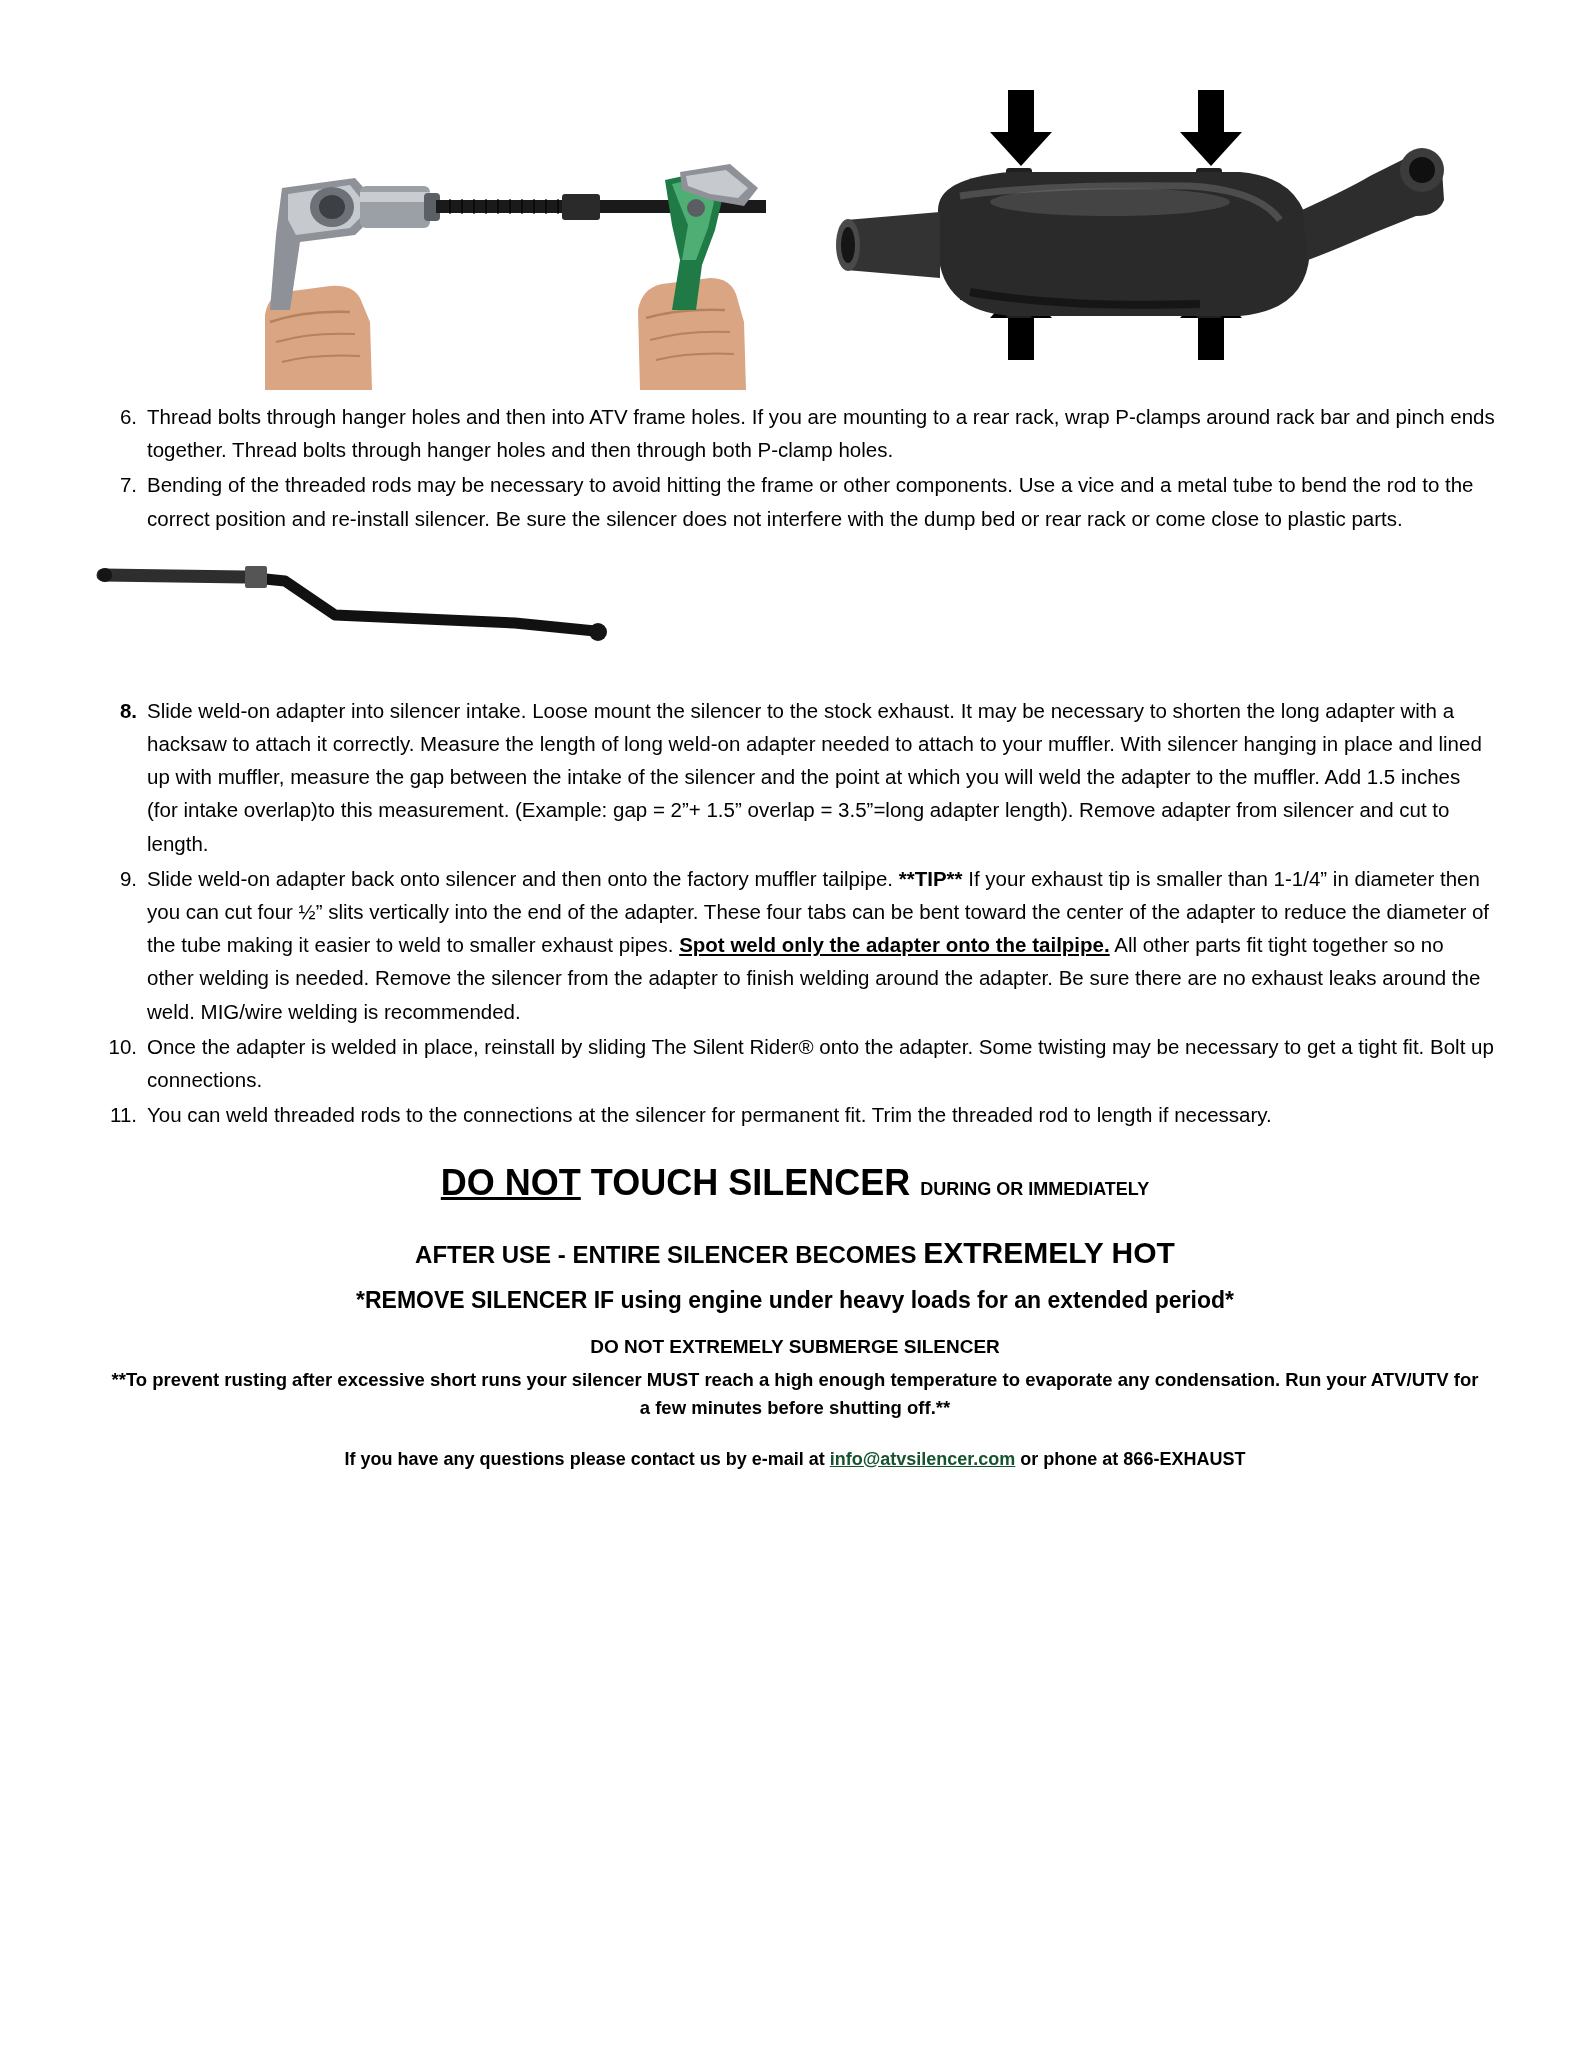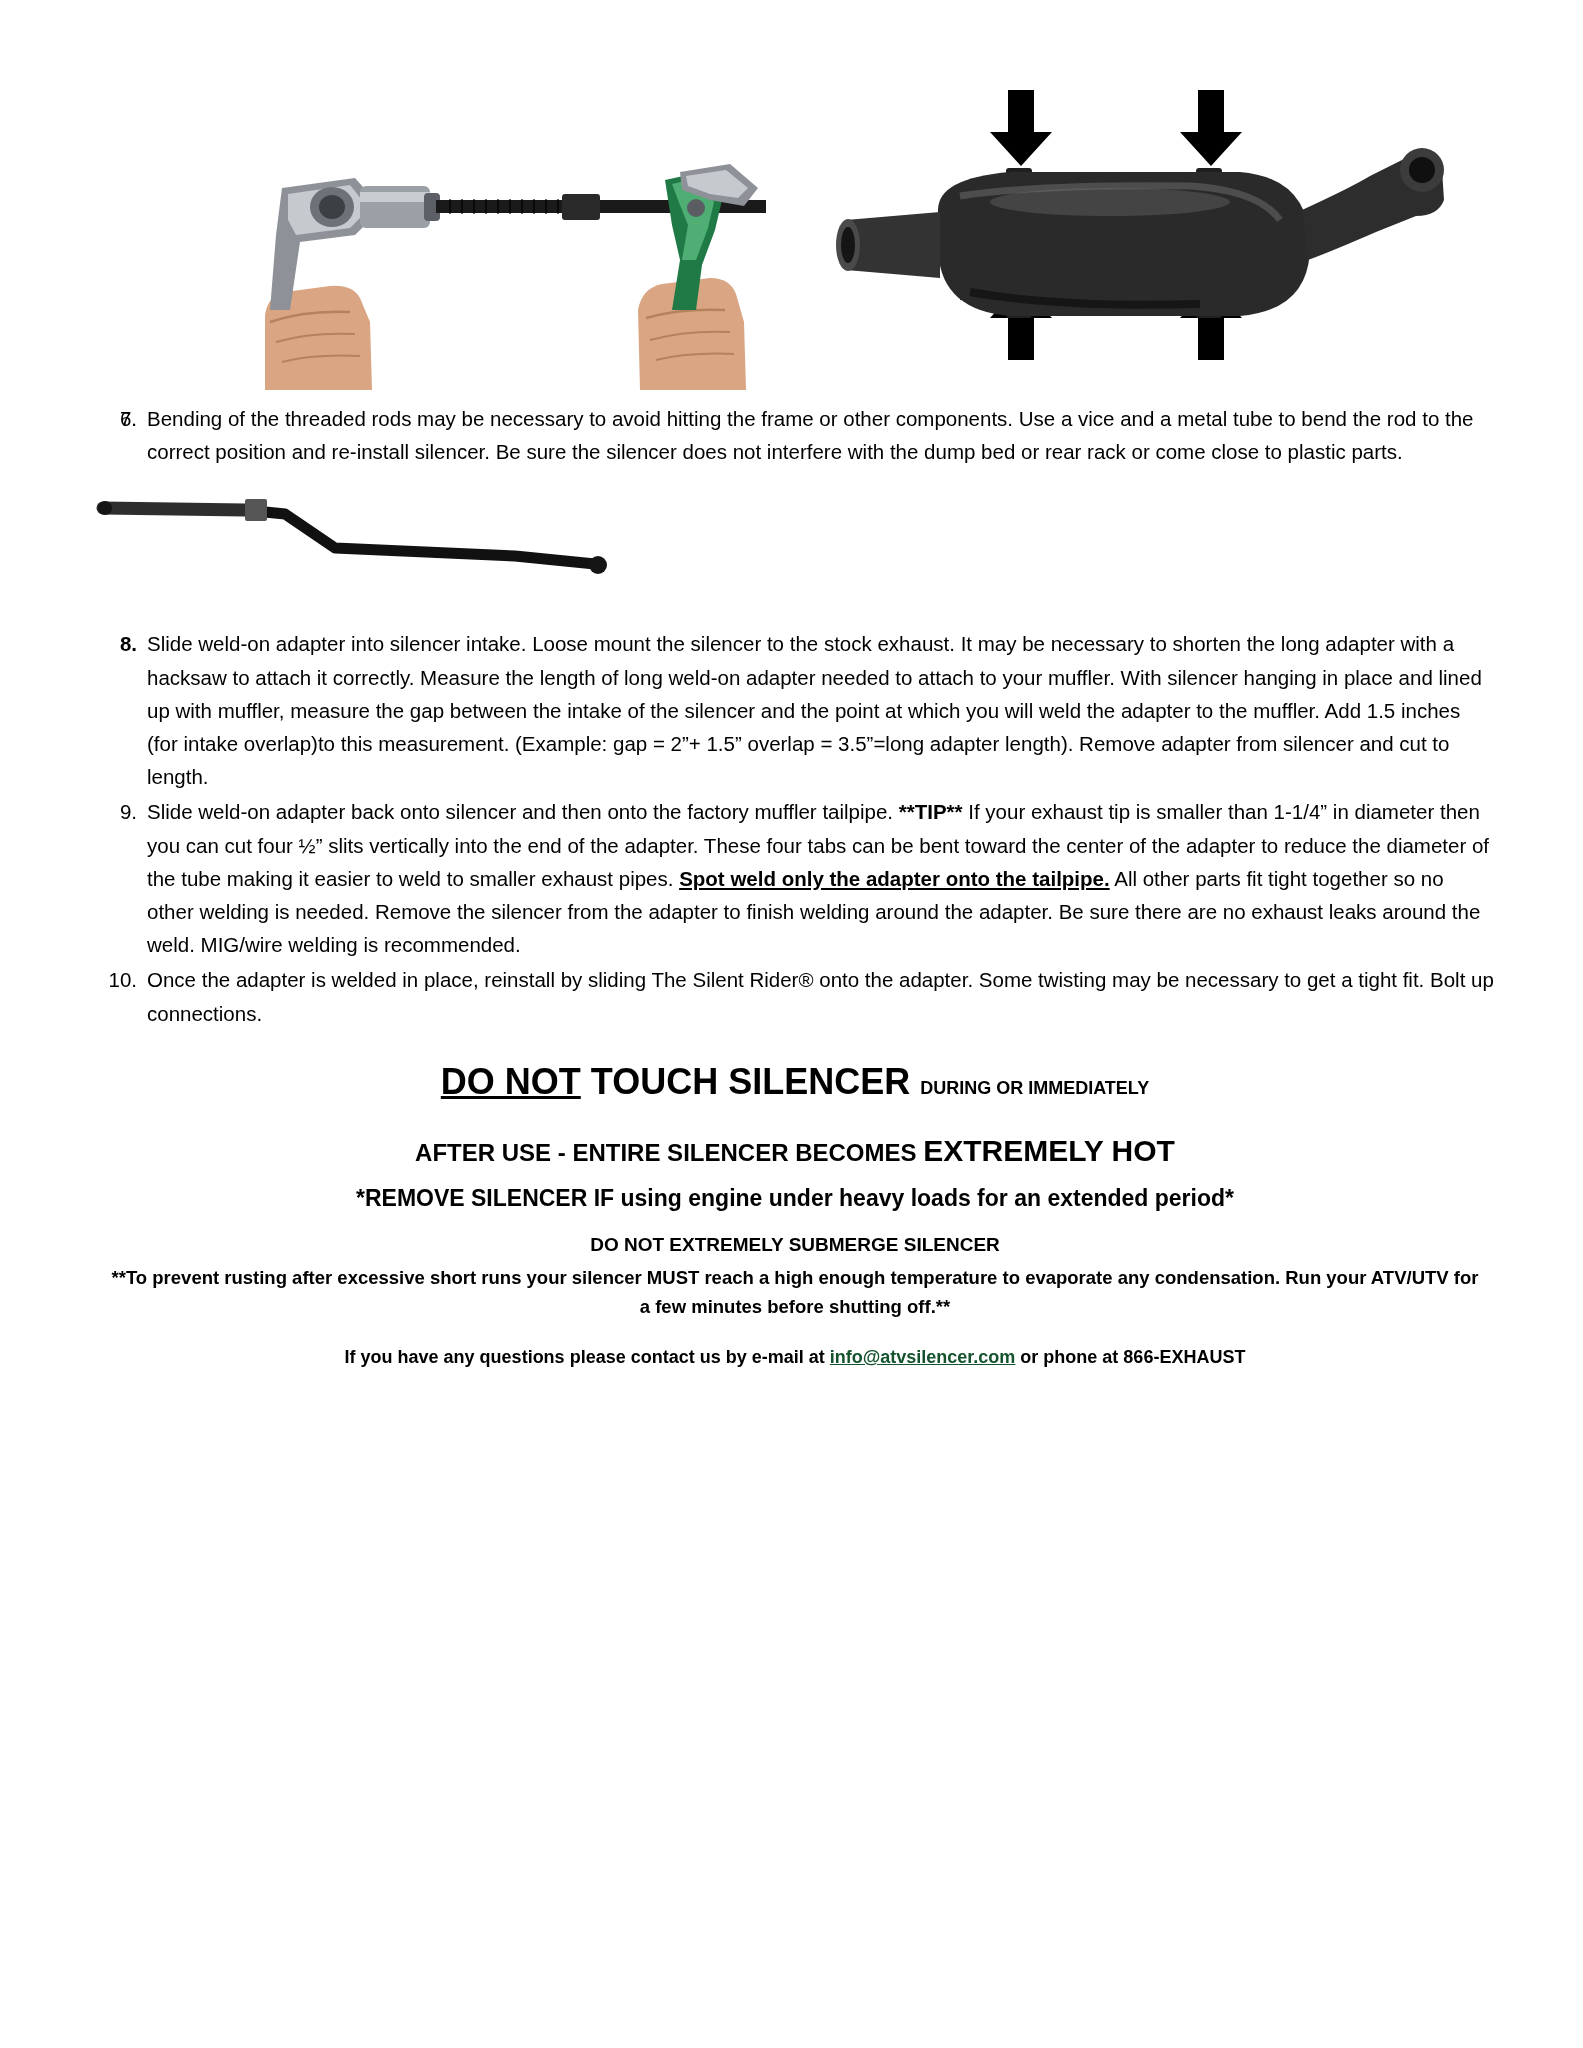--- a/index.html
+++ b/index.html
@@ -232,20 +232,21 @@
           <ellipse cx="612" cy="110" rx="13" ry="13" fill="#101010"></ellipse>
 
           <ellipse cx="300" cy="142" rx="120" ry="14" fill="#757575" opacity="0.35"></ellipse>
         </svg>
       </div>
     </div>
 
     <ol class="steps">
       <li class="step">
         <span class="num">6.</span>
+        <span>Thread bolts through hanger holes and then into ATV frame holes.  If you are mounting to a rear rack, wrap P-clamps around rack bar and pinch ends together.     Thread bolts through hanger holes and then through both P-clamp holes.</span>
       </li>
       <li class="step">
         <span class="num">7.</span>
         <span>Bending of the threaded rods may be necessary to avoid hitting the frame or other components.  Use a vice and a metal tube to bend the rod to the correct position and re-install silencer.  Be sure the silencer does not interfere with the dump bed or rear rack or come close to plastic parts.</span>
       </li>
     </ol>
 
 
     <div class="rod-figure">
       <svg class="rod-canvas" width="620" height="110" viewBox="0 0 620 110">
@@ -266,20 +267,24 @@
 
       <li class="step">
         <span class="num">9.</span>
         <span><span>Slide weld-on adapter back onto silencer and then onto the factory muffler tailpipe.  </span><span class="b">**TIP**</span><span> If your exhaust tip is smaller than 1-1/4” in diameter then you can cut four  ½” slits vertically into the end of the adapter.  These four tabs can be bent toward the center of the adapter to reduce the diameter of the tube making it easier to weld to smaller exhaust pipes.  </span><span class="b"><u>Spot weld only the adapter onto the tailpipe.</u></span><span>  All other parts fit tight together so no other welding is needed.  Remove the silencer from the adapter to finish welding around the adapter.  Be sure there are no exhaust leaks around the weld.  MIG/wire welding is recommended.</span></span>
       </li>
 
       <li class="step">
         <span class="num">10.</span>
         <span>Once the adapter is welded in place, reinstall by sliding The Silent Rider® onto the adapter.  Some twisting may be necessary to get a tight fit. Bolt up connections.</span>
       </li>
+      <li class="step">
+        <span class="num">11.</span>
+        <span>You can weld threaded rods to the connections at the silencer for permanent fit.  Trim the threaded rod to length if necessary.</span>
+      </li>
     </ol>
 
     <div class="warnblock">
       <div class="w1"><span class="big"><u>DO NOT</u></span><span class="big"> TOUCH SILENCER </span><span class="small">DURING OR IMMEDIATELY</span></div>
       <div class="w2"><span>AFTER USE - ENTIRE SILENCER BECOMES </span><span class="big">EXTREMELY HOT</span></div>
       <div class="w3">*REMOVE SILENCER IF using engine under heavy loads for an extended period*</div>
       <div class="w4">DO NOT EXTREMELY SUBMERGE SILENCER</div>
       <div class="w5">**To prevent rusting after excessive short runs your silencer MUST reach a high enough temperature to evaporate any condensation.  Run your ATV/UTV for a few minutes before shutting off.**</div>
       <div class="w6"><span>If you have any questions please contact us by e-mail at </span><a href="#">info@atvsilencer.com</a><span> or phone at 866-EXHAUST</span></div>
     </div>

